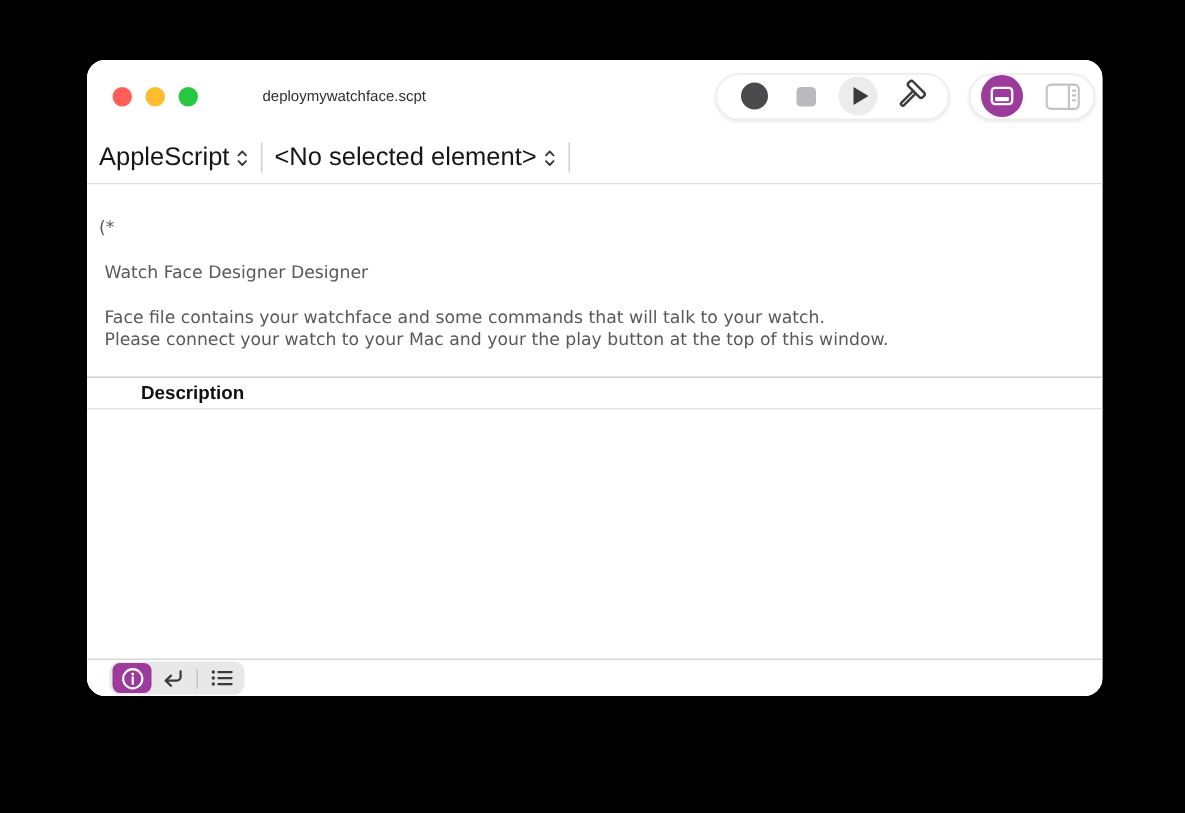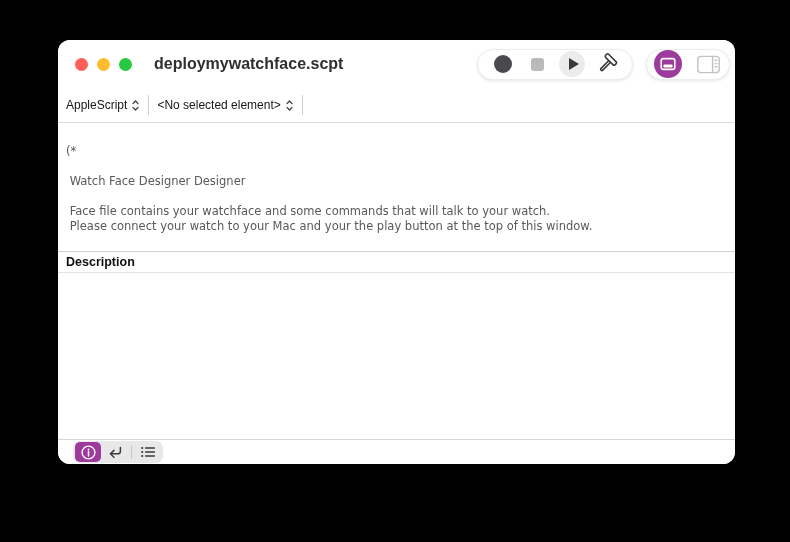--- a/index.html
+++ b/index.html
@@ -15,53 +15,53 @@
   .window{position:absolute;left:58px;top:40px;width:677px;height:424px;
     background:#fff;border-radius:12px;overflow:hidden;display:flex;flex-direction:column;
     box-shadow:0 18px 40px rgba(0,0,0,.6);}
   
   .titlebar{height:48px;flex:0 0 auto;display:flex;align-items:center;background:#fff;}
   .traffic{display:flex;align-items:center;gap:9px;padding-left:17px;}
   .dot{width:13px;height:13px;border-radius:50%;display:inline-block;cursor:default;}
   .dot.red{background:var(--traffic-red);}
   .dot.yellow{background:var(--traffic-yellow);}
   .dot.green{background:var(--traffic-green);}
-  .win-title{margin-left:22px;font-size:16px;font-weight:700;color:#2f2f31;white-space:nowrap;}
+  .win-title{margin-left:43px;font-size:10px;font-weight:400;color:#2f2f31;white-space:nowrap;}
   .toolbar{margin-left:auto;display:flex;align-items:center;gap:13px;padding-right:5px;}
   .pill{height:31px;background:#fff;border:1px solid #ececec;border-radius:16px;
     display:flex;align-items:center;box-shadow:0 1px 3px rgba(0,0,0,.10);}
   .pill.left{width:156px;justify-content:space-between;padding:0 8px;}
   .pill.right{width:84px;justify-content:space-between;padding:0 7px;}
   .tb-btn{width:34px;height:31px;border:none;background:transparent;display:flex;
     align-items:center;justify-content:center;cursor:pointer;padding:0;}
   .rec-circle{width:18px;height:18px;border-radius:50%;background:#4a4a4c;}
   .stop-square{width:13px;height:13px;border-radius:3px;background:#bababc;}
   .play-bg{width:26px;height:26px;border-radius:50%;background:#ececec;display:flex;
     align-items:center;justify-content:center;}
   .play-tri{width:0;height:0;border-left:10px solid #39393b;border-top:6px solid transparent;
     border-bottom:6px solid transparent;margin-left:3px;}
   .round-btn{width:28px;height:28px;border-radius:50%;border:none;background:var(--accent-purple);
     display:flex;align-items:center;justify-content:center;cursor:pointer;padding:0;}
   .plain-btn{border:none;background:transparent;display:flex;align-items:center;
     justify-content:center;cursor:pointer;padding:0;width:28px;height:28px;}
   
   .navbar{height:35px;flex:0 0 auto;display:flex;align-items:center;background:#fff;
     border-bottom:1px solid #dcdcdc;padding-left:8px;}
-  .popup{display:flex;align-items:center;gap:4px;cursor:default;font-size:12px;color:#161618;
+  .popup{display:flex;align-items:center;gap:4px;cursor:default;font-size:17px;color:#161618;
     white-space:nowrap;}
   .v-div{width:1px;height:20px;background:#d0d0d0;margin:0 8px;}
   
   .script-area{height:129px;flex:0 0 auto;background:#fff;border-bottom:1px solid #cfcfcf;
     padding:21px 8px 0 8px;cursor:text;overflow:hidden;}
   .code-line{font-family:"DejaVu Sans",sans-serif;font-size:11.5px;line-height:15px;
     min-height:15px;color:#59595b;white-space:pre;}
   
   .desc-header{height:21px;flex:0 0 auto;display:flex;align-items:center;background:#fff;
     border-bottom:1px solid #e2e2e2;padding-left:8px;}
-  .desc-header span{font-size:12.5px;font-weight:700;color:#101010;}
+  .desc-header span{font-size:12.5px;font-weight:700;color:#101010;margin-left:28px;}
   .desc-body{flex:1 1 auto;background:#fff;cursor:text;}
   
   .bottom-bar{height:25px;flex:0 0 auto;background:#fff;border-top:1px solid #d7d7d7;
     display:flex;align-items:center;padding-left:15px;}
   .seg{height:22px;background:#e8e8e8;border-radius:7px;display:flex;align-items:center;
     padding:0 2px;gap:1px;}
   .seg-btn{height:20px;width:26px;border:none;background:transparent;border-radius:5px;
     display:flex;align-items:center;justify-content:center;cursor:pointer;padding:0;}
   .seg-btn.selected{background:var(--accent-purple);}
   .seg-div{width:1px;height:13px;background:#c6c6c6;margin:0 2px;}

